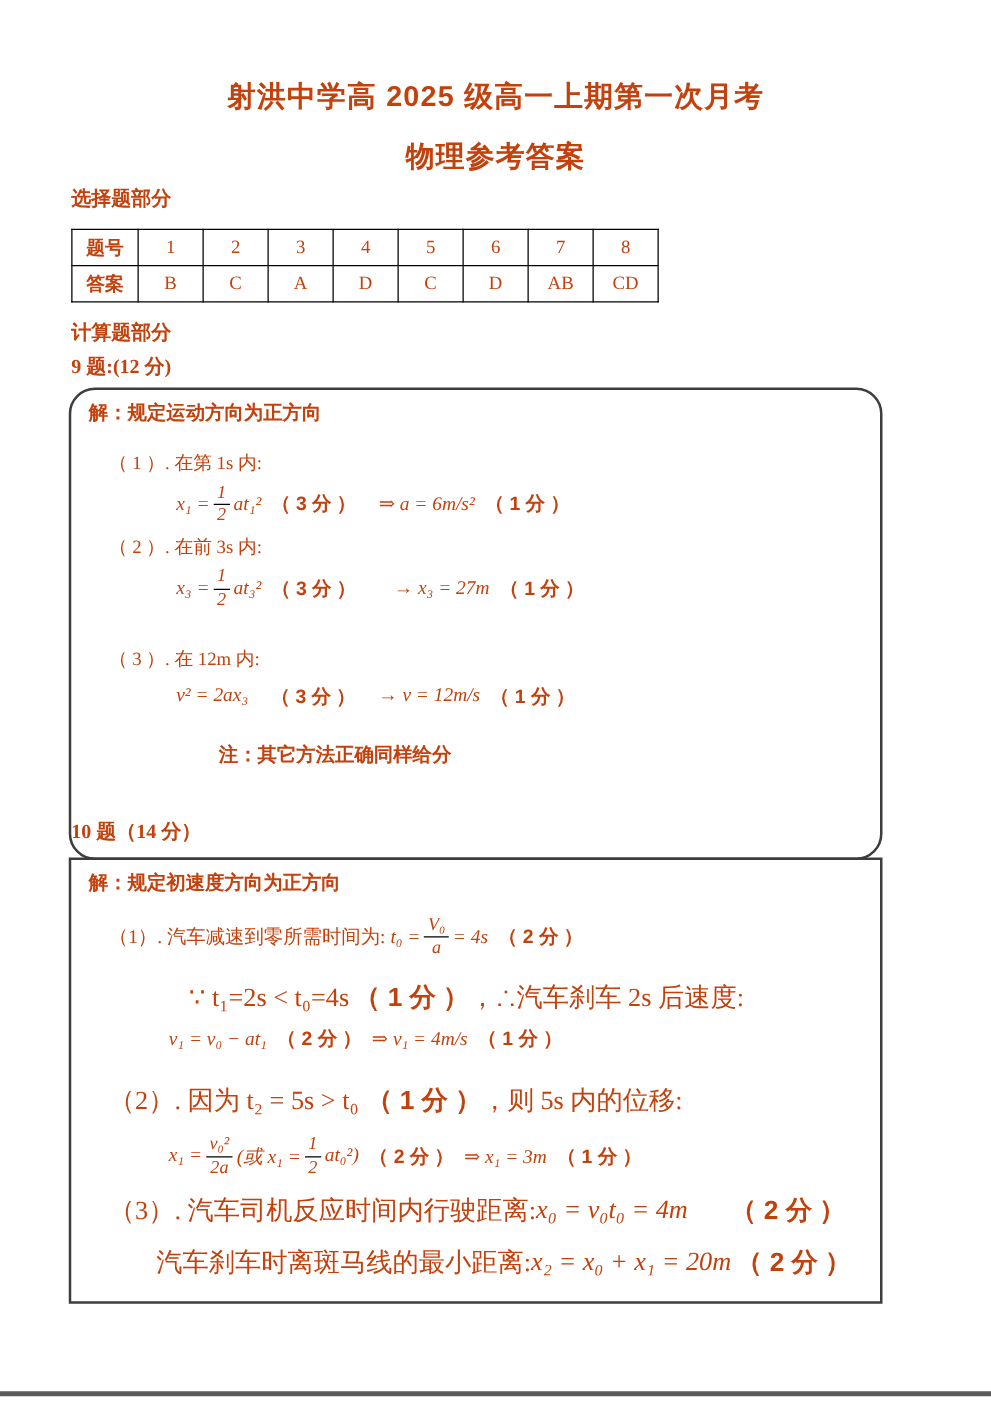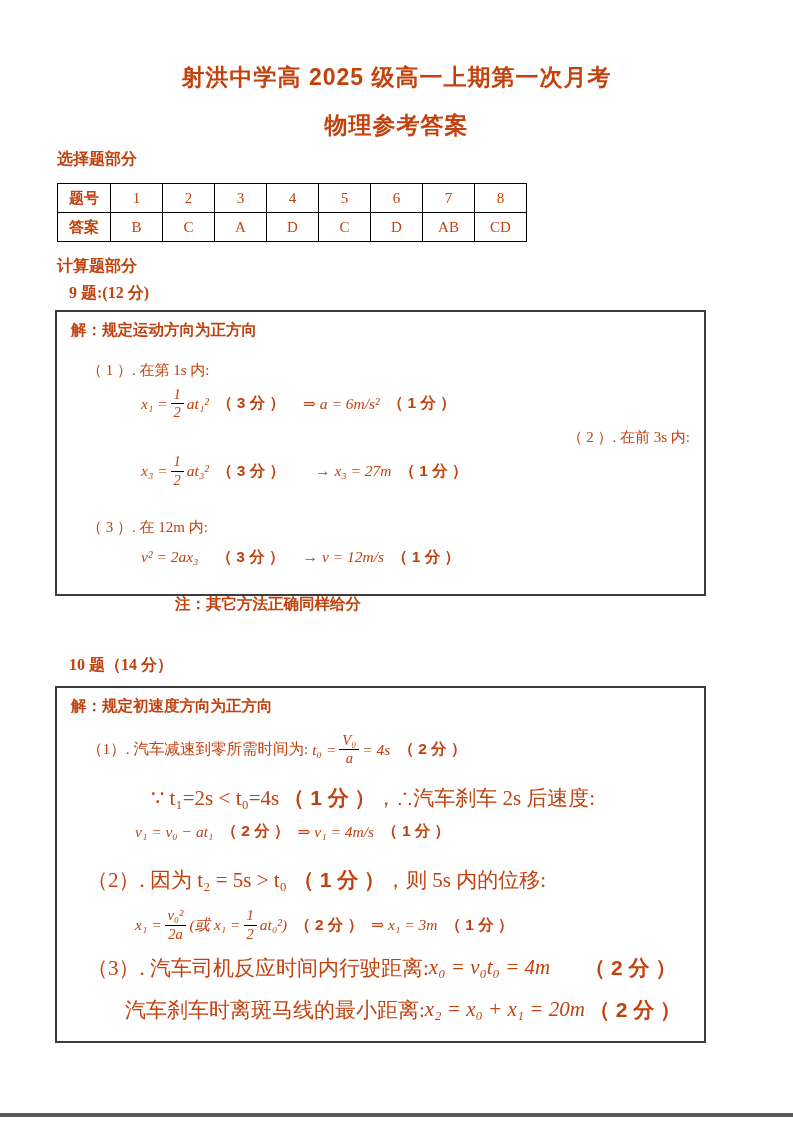--- a/index.html
+++ b/index.html
@@ -6,21 +6,21 @@
   html,body { background:#ffffff; }
   .page {
     position:relative;
     width:793px; height:1122px;
     background:#ffffff;
     font-family:"Liberation Serif","DejaVu Serif",serif;
     color:#c2410c;
     overflow:hidden;
   }
   .gothic { font-family:"Liberation Sans","DejaVu Sans",sans-serif; font-weight:bold; }
-  .serifb { font-family:"Liberation Serif","DejaVu Serif",serif; font-weight:bold;margin-left:12px; }
+  .serifb { font-family:"Liberation Serif","DejaVu Serif",serif; font-weight:bold; }
   .math   { font-family:"Liberation Serif","DejaVu Serif",serif; font-style:italic; }
   .score  { font-family:"Liberation Sans","DejaVu Sans",sans-serif; font-weight:bold; font-style:normal; }
 
   .title { position:absolute; left:0; width:100%; text-align:center; font-size:23px; letter-spacing:1px; }
   .title1 { top:62px; }
   .title2 { top:110px; }
 
   .sec-heading { position:absolute; left:57px; font-size:16px; }
   .sec1 { top:149px; }
   .sec2 { top:256px; }
@@ -40,21 +40,21 @@
   .qtitle { position:absolute; left:57px; font-size:16px; }
   .q9-title  { top:283px; }
   .q10-title { top:655px; }
 
   .solution-box {
     position:absolute; left:55px; width:651px;
     border:2px solid #3d3d3d;
     padding:8px 14px;
     font-size:15px;
   }
-  .box9  { top:310px; height:286px; }
+  .box9  { top:310px; height:378px;border-radius:21px; }
   .box10 { top:686px; height:357px; }
 
   .sol-head { font-size:15.5px; }
 
   .part-label { font-size:15px; }
   .formula { display:flex; align-items:center; font-size:15.5px; }
   .formula > * { flex:0 0 auto; }
   .frac { display:inline-flex; flex-direction:column; align-items:center; line-height:1.05; font-size:14.5px; margin:0 3px; }
   .frac .num { border-bottom:1.3px solid #000; padding:0 3px 1px 3px; }
   .frac .den { padding-top:1px; }
@@ -116,21 +116,21 @@
       <span class="frac math">
         <span class="num">1</span>
         <span class="den">2</span>
       </span>
       <span class="math">at₁²</span>
       <span class="score gap-s">（ 3 分 ）</span>
       <span class="math gap-m">⇒ a = 6m/s²</span>
       <span class="score gap-s">（ 1 分 ）</span>
     </div>
 
-    <div class="part-label" style="margin:8px 0 0 16px;text-align:right;">（ 2 ）.  在前 3s 内:</div>
+    <div class="part-label" style="margin:8px 0 0 16px;">（ 2 ）.  在前 3s 内:</div>
 
     <div class="formula" style="margin:7px 0 0 70px;">
       <span class="math">x₃ =</span>
       <span class="frac math">
         <span class="num">1</span>
         <span class="den">2</span>
       </span>
       <span class="math">at₃²</span>
       <span class="score gap-s">（ 3 分 ）</span>
       <span class="math gap-l">→ x₃ = 27m</span>

